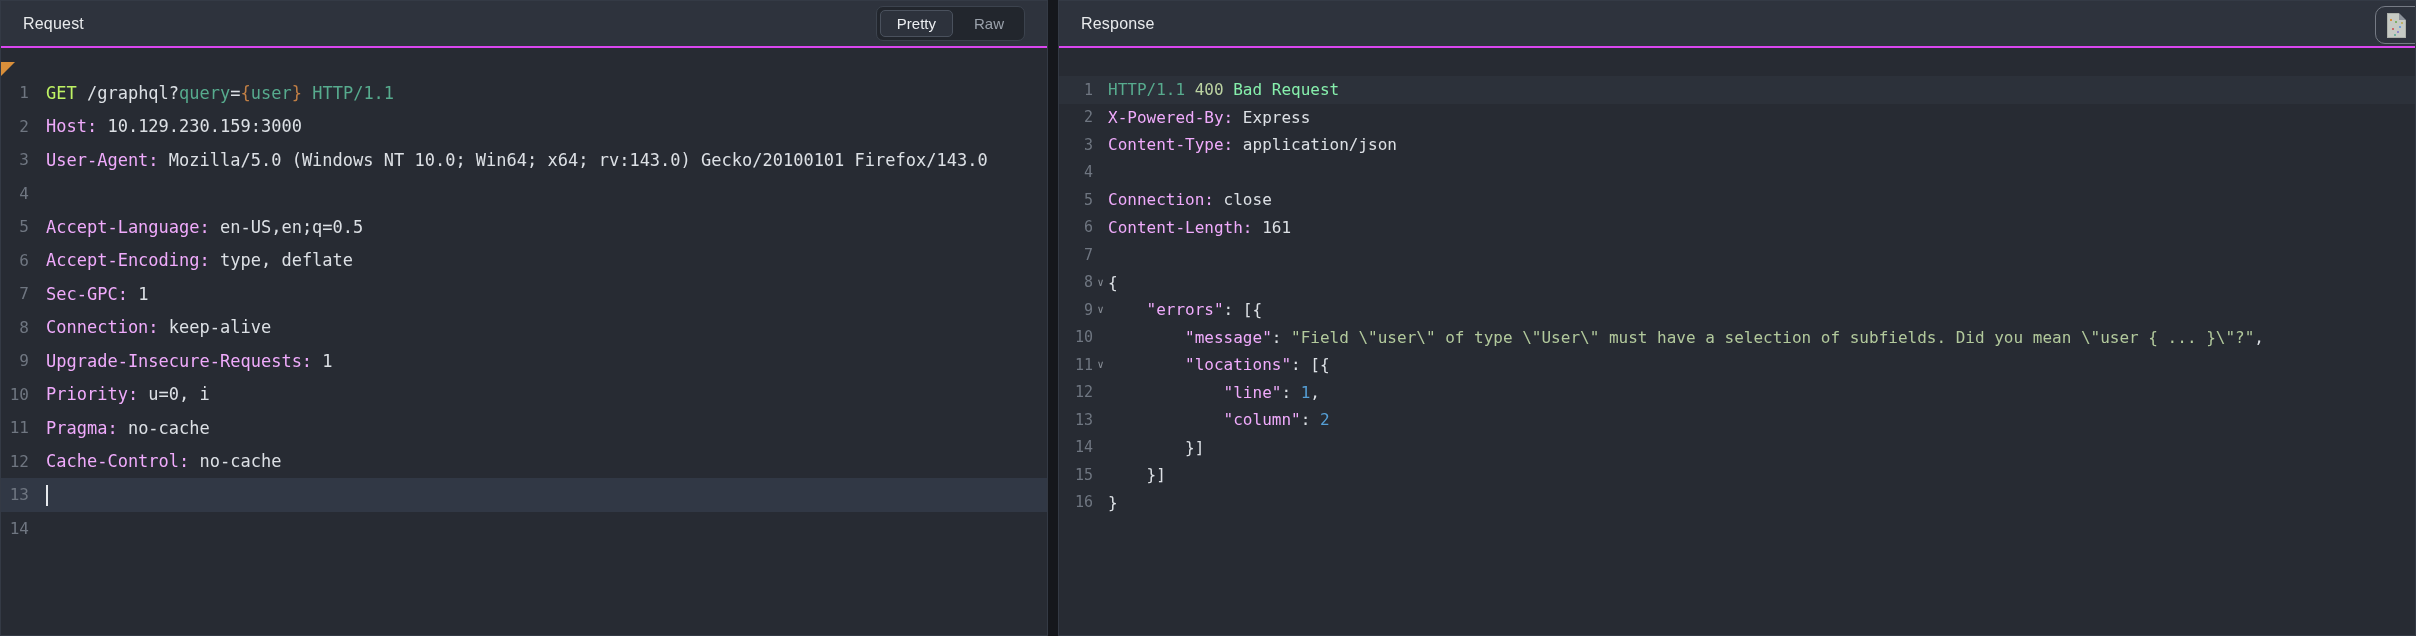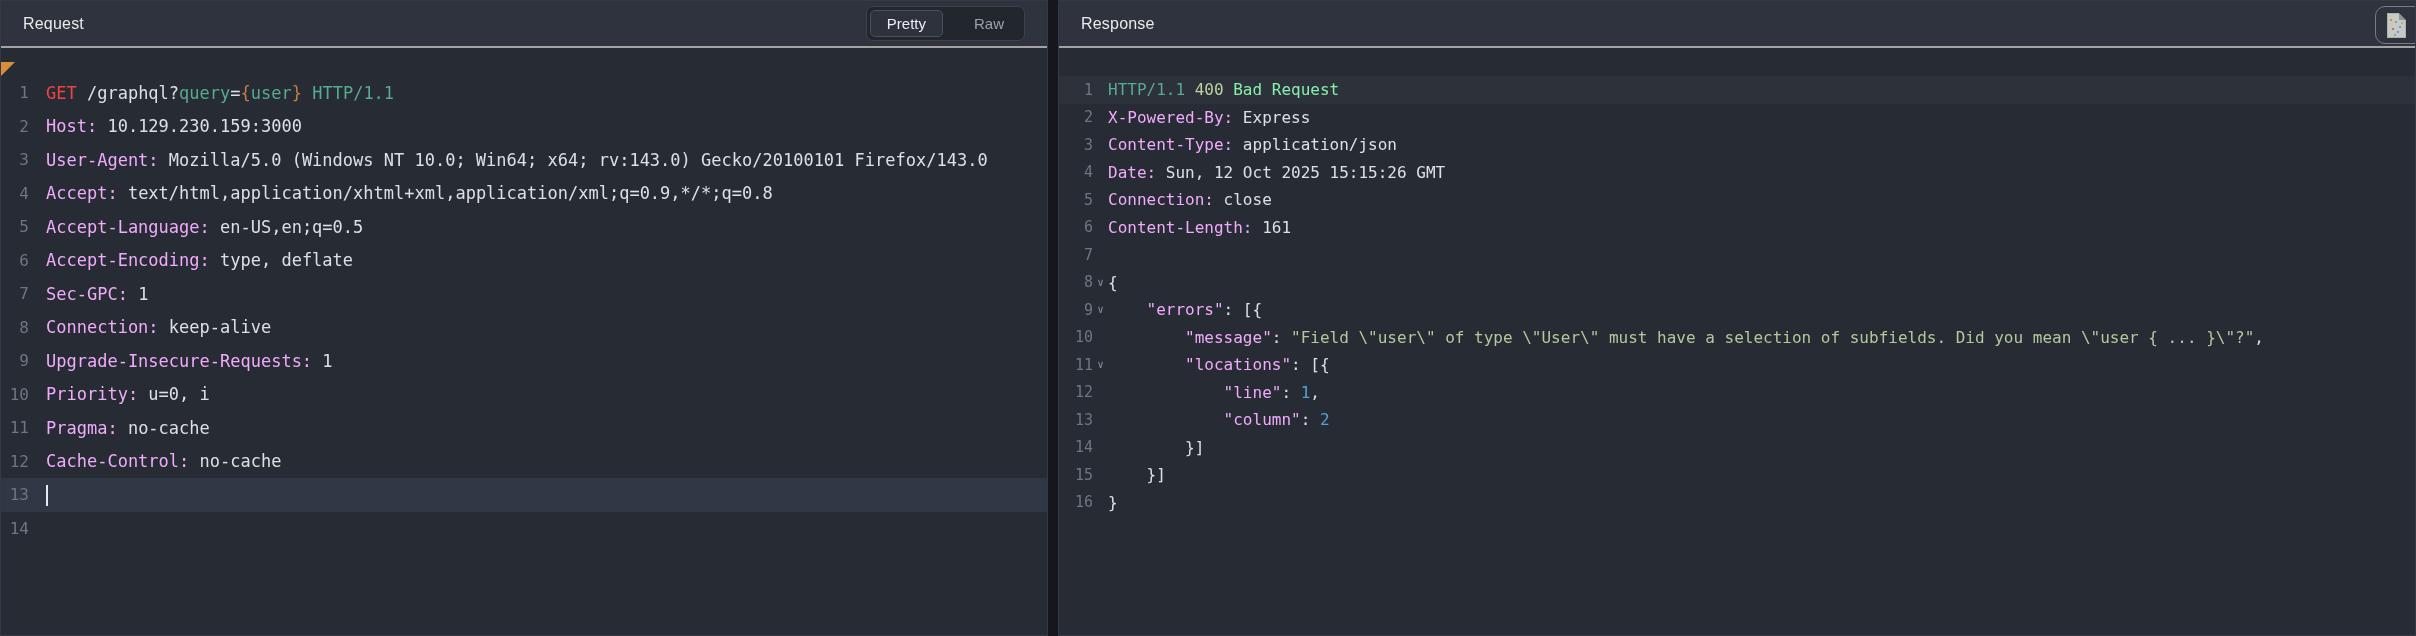--- a/index.html
+++ b/index.html
@@ -18,37 +18,37 @@
     overflow:hidden;
   }
   .panel.request { width:1048px; }
   .panel.response { flex:1; }
   .divider { width:10px; background:#15171c; }
 
   .panel-header {
     position:relative;
     height:47px; flex:0 0 47px;
     background:#2e333d;
-    border-bottom:2px solid #a3a3a3;
+    border-bottom:2px solid #d946ef;
     display:flex; align-items:center;
     padding:0 22px;
     overflow:hidden;
   }
   .panel-title {
     color:#e8eaec; font-size:16px; font-weight:400;
     letter-spacing:0.2px;
   }
   .tabs {
     margin-left:auto;
     display:flex; align-items:center;
     background:#22262d;
     border:1px solid #3c434e;
     border-radius:7px;
     padding:3px;
-    gap:14px;
+    gap:4px;
   }
   .tab {
     font-family:"Liberation Sans", sans-serif;
     font-size:15px;
     color:#9aa1ab;
     background:transparent;
     border:1px solid transparent;
     border-radius:5px;
     padding:4px 16px;
     cursor:pointer;
@@ -117,21 +117,21 @@
   .request .ln { width:28px; font-size:16px; }
   .response .ln { width:34px; font-size:15px; }
   .fold {
     flex:0 0 auto; text-align:center;
     color:#878d96;
   }
   .request .fold { width:17px; }
   .response .fold { width:15px; font-size:11px; }
   .code { white-space:pre; }
 
-  .method { color:#ef4444; }
+  .method { color:#bef264; }
   .reason { color:#86efac; }
   .ver    { color:#57ab8e; }
   .param  { color:#57ab8e;text-align:center; }
   .brace  { color:#c07f45; }
   .key    { color:#f0abfc; }
   .plain  { color:#dce0e5;margin-top:32px; }
   .status { color:#bcd3a2; }
   .str    { color:#b2c99c; }
   .num    { color:#559fd6; }
 
@@ -153,21 +153,21 @@
       <div class="tabs">
           <button class="tab active">Pretty</button>
           <button class="tab">Raw</button>
         </div>
     </div>
     <div class="editor" id="request-code">
       <span class="edited-marker"></span>
     <div class="line"><span class="ln">1</span><span class="fold"></span><span class="code"><span class="method">GET</span><span class="plain"> /graphql?</span><span class="param">query</span><span class="plain">=</span><span class="brace">{</span><span class="param">user</span><span class="brace">}</span><span class="ver"> HTTP/1.1</span></span></div>
         <div class="line"><span class="ln">2</span><span class="fold"></span><span class="code"><span class="key">Host:</span><span class="plain"> 10.129.230.159:3000</span></span></div>
         <div class="line"><span class="ln">3</span><span class="fold"></span><span class="code"><span class="key">User-Agent:</span><span class="plain"> Mozilla/5.0 (Windows NT 10.0; Win64; x64; rv:143.0) Gecko/20100101 Firefox/143.0</span></span></div>
-        <div class="line"><span class="ln">4</span><span class="fold"></span><span class="code"><span class="key">Accept:</span><span class="plain"> text/html,application/xhtml+xml,application/xml;q=0.9,*/*;q=0.8</span></span></div>
+        <div class="line"><span class="ln">4</span><span class="fold"></span></div>
         <div class="line"><span class="ln">5</span><span class="fold"></span><span class="code"><span class="key">Accept-Language:</span><span class="plain"> en-US,en;q=0.5</span></span></div>
         <div class="line"><span class="ln">6</span><span class="fold"></span><span class="code"><span class="key">Accept-Encoding:</span><span class="plain"> type, deflate</span></span></div>
         <div class="line"><span class="ln">7</span><span class="fold"></span><span class="code"><span class="key">Sec-GPC:</span><span class="plain"> 1</span></span></div>
         <div class="line"><span class="ln">8</span><span class="fold"></span><span class="code"><span class="key">Connection:</span><span class="plain"> keep-alive</span></span></div>
         <div class="line"><span class="ln">9</span><span class="fold"></span><span class="code"><span class="key">Upgrade-Insecure-Requests:</span><span class="plain"> 1</span></span></div>
         <div class="line"><span class="ln">10</span><span class="fold"></span><span class="code"><span class="key">Priority:</span><span class="plain"> u=0, i</span></span></div>
         <div class="line"><span class="ln">11</span><span class="fold"></span><span class="code"><span class="key">Pragma:</span><span class="plain"> no-cache</span></span></div>
         <div class="line"><span class="ln">12</span><span class="fold"></span><span class="code"><span class="key">Cache-Control:</span><span class="plain"> no-cache</span></span></div>
         <div class="line current"><span class="ln">13</span><span class="fold"></span><span class="code"><span class="caret"></span></span></div>
         <div class="line"><span class="ln">14</span><span class="fold"></span><span class="code"></span></div>
@@ -180,21 +180,21 @@
     <div class="panel-header">
       <span class="panel-title">Response</span>
       <button class="doc-btn">
         <span class="doc-icon"></span>
       </button>
     </div>
     <div class="editor" id="response-code">
         <div class="line soft"><span class="ln">1</span><span class="fold"></span><span class="code"><span class="ver">HTTP/1.1</span><span class="status"> 400</span><span class="reason"> Bad Request</span></span></div>
         <div class="line"><span class="ln">2</span><span class="fold"></span><span class="code"><span class="key">X-Powered-By:</span><span class="plain"> Express</span></span></div>
         <div class="line"><span class="ln">3</span><span class="fold"></span><span class="code"><span class="key">Content-Type:</span><span class="plain"> application/json</span></span></div>
-        <div class="line"><span class="ln">4</span><span class="fold"></span><span class="code"><span class="key">Date:</span><span class="plain"> Sun, 12 Oct 2025 15:15:26 GMT</span></span></div>
+        <div class="line"><span class="ln">4</span><span class="fold"></span></div>
         <div class="line"><span class="ln">5</span><span class="fold"></span><span class="code"><span class="key">Connection:</span><span class="plain"> close</span></span></div>
         <div class="line"><span class="ln">6</span><span class="fold"></span><span class="code"><span class="key">Content-Length:</span><span class="plain"> 161</span></span></div>
         <div class="line"><span class="ln">7</span><span class="fold"></span><span class="code"></span></div>
         <div class="line"><span class="ln">8</span><span class="fold">∨</span><span class="code"><span class="plain">{</span></span></div>
         <div class="line"><span class="ln">9</span><span class="fold">∨</span><span class="code"><span class="plain">    </span><span class="key">"errors"</span><span class="plain">: [{</span></span></div>
         <div class="line"><span class="ln">10</span><span class="fold"></span><span class="code"><span class="plain">        </span><span class="key">"message"</span><span class="plain">: </span><span class="str">"Field \"user\" of type \"User\" must have a selection of subfields. Did you mean \"user { ... }\"?"</span><span class="plain">,</span></span></div>
         <div class="line"><span class="ln">11</span><span class="fold">∨</span><span class="code"><span class="plain">        </span><span class="key">"locations"</span><span class="plain">: [{</span></span></div>
         <div class="line"><span class="ln">12</span><span class="fold"></span><span class="code"><span class="plain">            </span><span class="key">"line"</span><span class="plain">: </span><span class="num">1</span><span class="plain">,</span></span></div>
         <div class="line"><span class="ln">13</span><span class="fold"></span><span class="code"><span class="plain">            </span><span class="key">"column"</span><span class="plain">: </span><span class="num">2</span></span></div>
         <div class="line"><span class="ln">14</span><span class="fold"></span><span class="code"><span class="plain">        }]</span></span></div>

